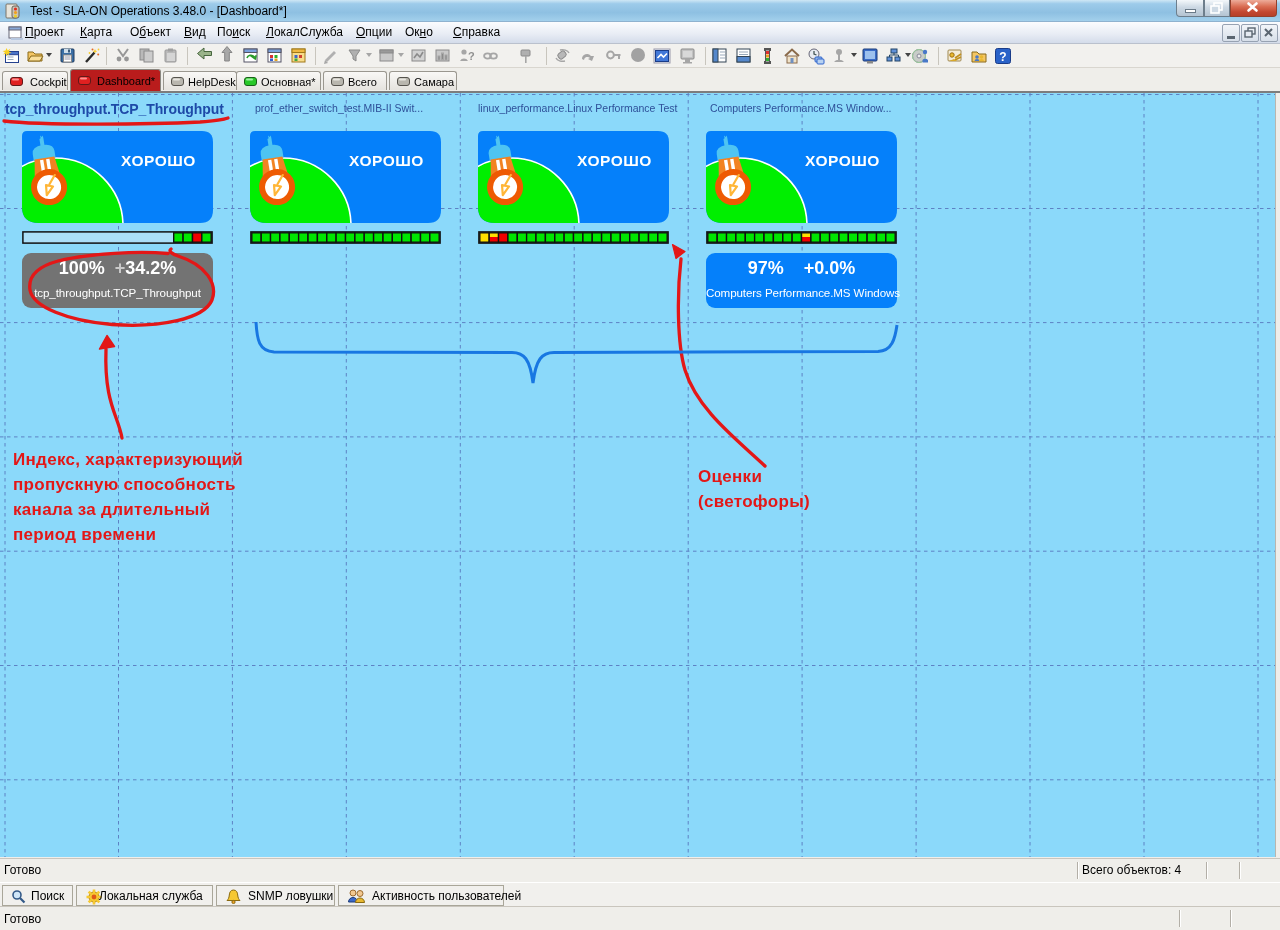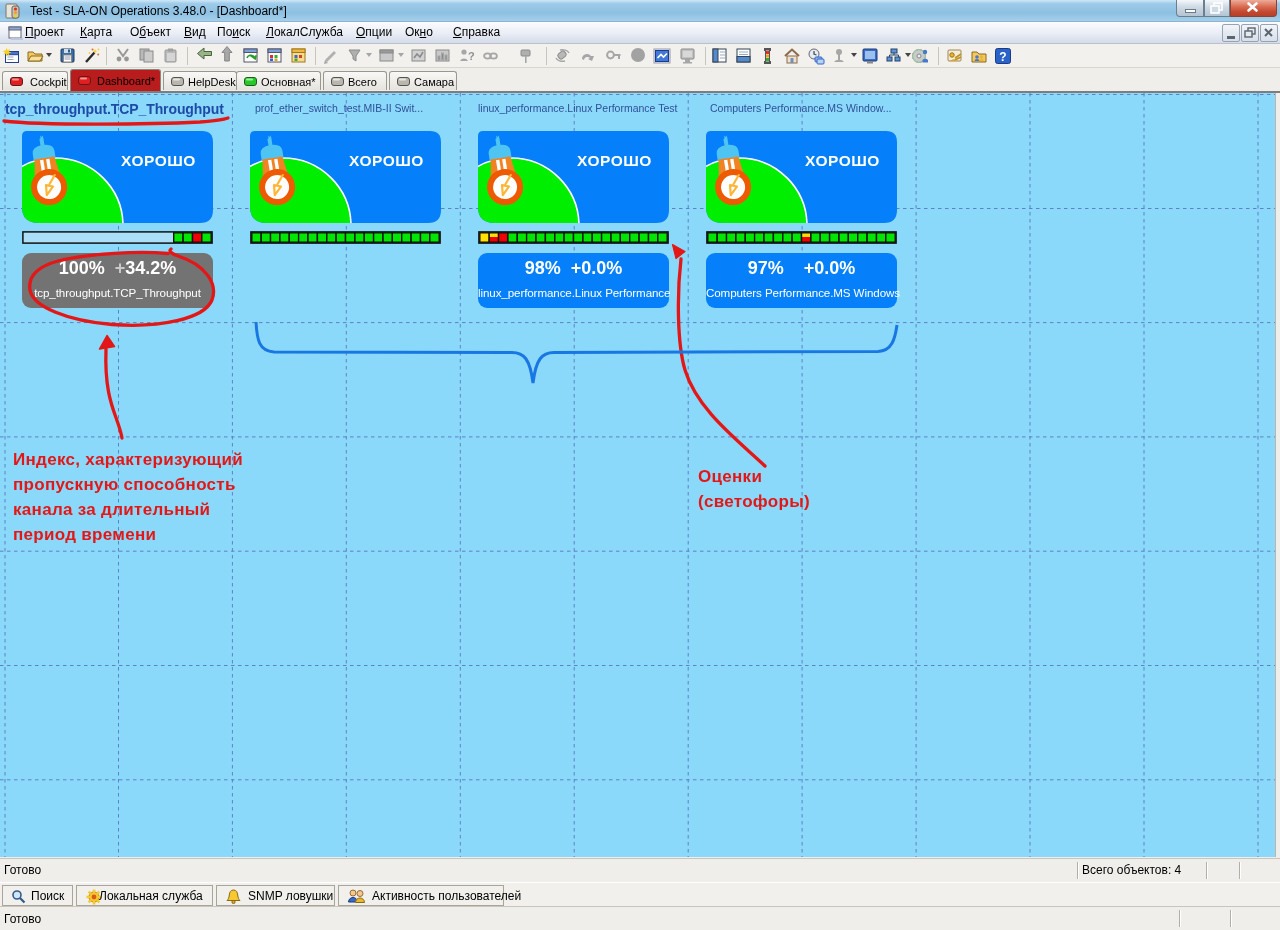--- a/index.html
+++ b/index.html
@@ -470,24 +470,20 @@
       <rect x="104.9" y="1.8" width="9.4" height="9.4" fill="#00e600" stroke="#111" stroke-width="1.4"></rect>
       <rect x="114.2" y="1.8" width="9.4" height="9.4" fill="#00e600" stroke="#111" stroke-width="1.4"></rect>
       <rect x="123.6" y="1.8" width="9.4" height="9.4" fill="#00e600" stroke="#111" stroke-width="1.4"></rect>
       <rect x="133.0" y="1.8" width="9.4" height="9.4" fill="#00e600" stroke="#111" stroke-width="1.4"></rect>
       <rect x="142.3" y="1.8" width="9.4" height="9.4" fill="#00e600" stroke="#111" stroke-width="1.4"></rect>
       <rect x="151.7" y="1.8" width="9.4" height="9.4" fill="#00e600" stroke="#111" stroke-width="1.4"></rect>
       <rect x="161.1" y="1.8" width="9.4" height="9.4" fill="#00e600" stroke="#111" stroke-width="1.4"></rect>
       <rect x="170.5" y="1.8" width="9.4" height="9.4" fill="#00e600" stroke="#111" stroke-width="1.4"></rect>
       <rect x="179.8" y="1.8" width="9.4" height="9.4" fill="#00e600" stroke="#111" stroke-width="1.4"></rect>
     </svg>
-<div class="abs" style="left:478px;top:160px;width:191px;height:55px;background:#0580fa;border-radius:9px">
-<div class="bigtxt" style="top:5px">98%&nbsp;&nbsp;+0.0%</div>
-<div class="subtxt" style="top:33px">linux_performance.Linux Performance</div>
-    </div>
 <svg class="abs" style="left:706px;top:38px" width="191" height="92" viewBox="0 0 191 92">
 <defs>
         <clipPath id="cc706">
           <path d="M5 0 H180 Q191 0 191 11 V79 Q191 92 178 92 H17 Q0 92 0 76 V5 Q0 0 5 0 Z"></path>
         </clipPath>
       </defs>
 <path d="M5 0 H180 Q191 0 191 11 V79 Q191 92 178 92 H17 Q0 92 0 76 V5 Q0 0 5 0 Z" fill="#0580fa"></path>
 <g clip-path="url(#cc706)">
         <circle cx="33" cy="95" r="68" fill="#00ef00"></circle>
 <circle cx="33" cy="95" r="68" fill="none" stroke="#fff" stroke-width="1.6"></circle>

